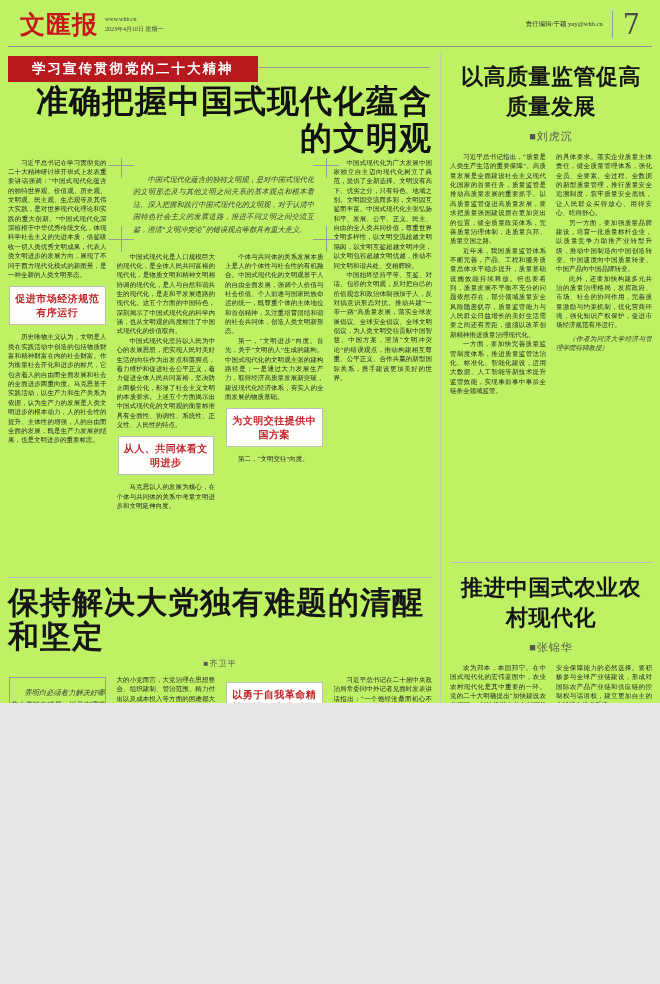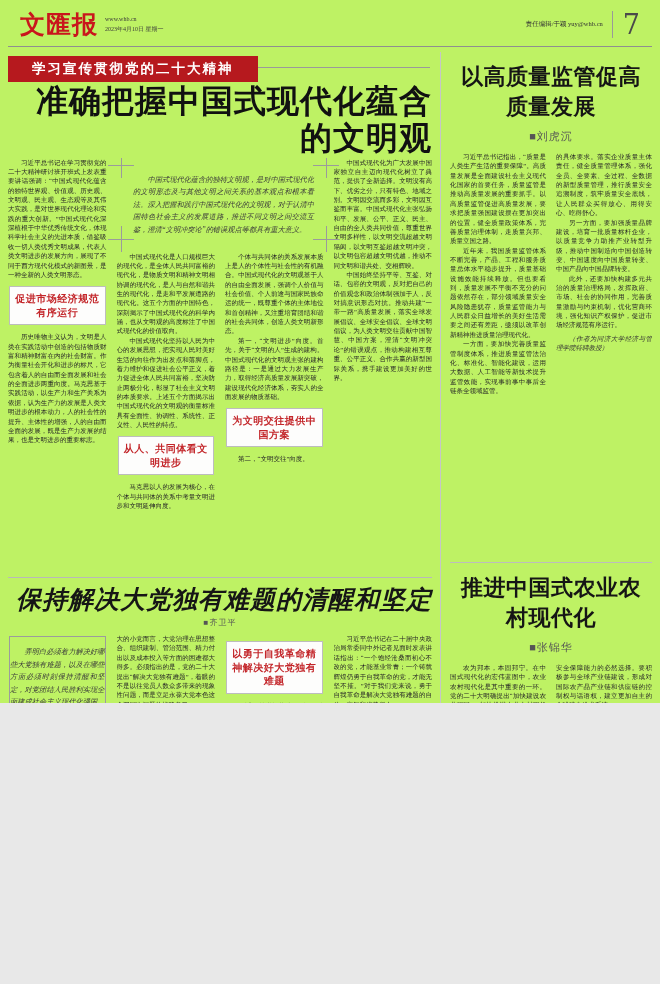--- a/index.html
+++ b/index.html
@@ -39,22 +39,22 @@
   .plus{position:absolute;width:26px;height:26px;}
   .plus::before{content:'';position:absolute;left:0;right:0;top:13px;border-top:1px solid #9b9b9b;}
   .plus::after{content:'';position:absolute;top:0;bottom:0;left:13px;border-left:1px solid #9b9b9b;}
   .plus.tl{top:-10px;left:-10px;} .plus.tr{top:-10px;right:-10px;}
   .plus.bl{bottom:-10px;left:-10px;} .plus.br{bottom:-10px;right:-10px;}
   .subhead{border:1px solid #bdbdbd;color:#c3262a;font-weight:700;font-size:10px;line-height:1.35;
            text-align:center;padding:5px 2px;margin:7px 1px;letter-spacing:0.5px;
            font-family:"Liberation Sans","DejaVu Sans",sans-serif;background:#fdfdfc;}
   
   .hr-left{border-top:1px solid #b9b9b9;margin:6px 0 0 0;}
-  .a2-title{font-weight:900;font-size:25px;text-align:right;letter-spacing:1px;color:#161616;
-            margin:8px 0 0 0;font-family:"Liberation Serif",serif;line-height:1.1;font-style:italic;}
+  .a2-title{font-weight:900;font-size:31px;text-align:left;letter-spacing:1px;color:#161616;
+            margin:8px 0 0 0;font-family:"Liberation Serif",serif;line-height:1.1;}
   .a2-cols{height:356px;margin-top:5px;}
   .note-box{border:1px solid #9c9c9c;box-sizing:border-box;padding:9px 0;margin:2px 1px 6px 1px;}
   .note-box .note-text{text-indent:2em;}
   .endnote{font-style:italic;font-size:6.5px;color:#333;text-align:justify;margin-top:4px;text-indent:2em;}
   
   .r-title{font-weight:900;font-size:22px;text-align:center;letter-spacing:0.5px;color:#151515;
            margin:10px 0 0 0;font-family:"Liberation Serif",serif;}
   .r-byline{text-align:center;font-size:11px;color:#555;margin:7px 0 8px 0;letter-spacing:1px;}
   .a3-cols{height:404px;}
   .a4-cols{height:382px;}

